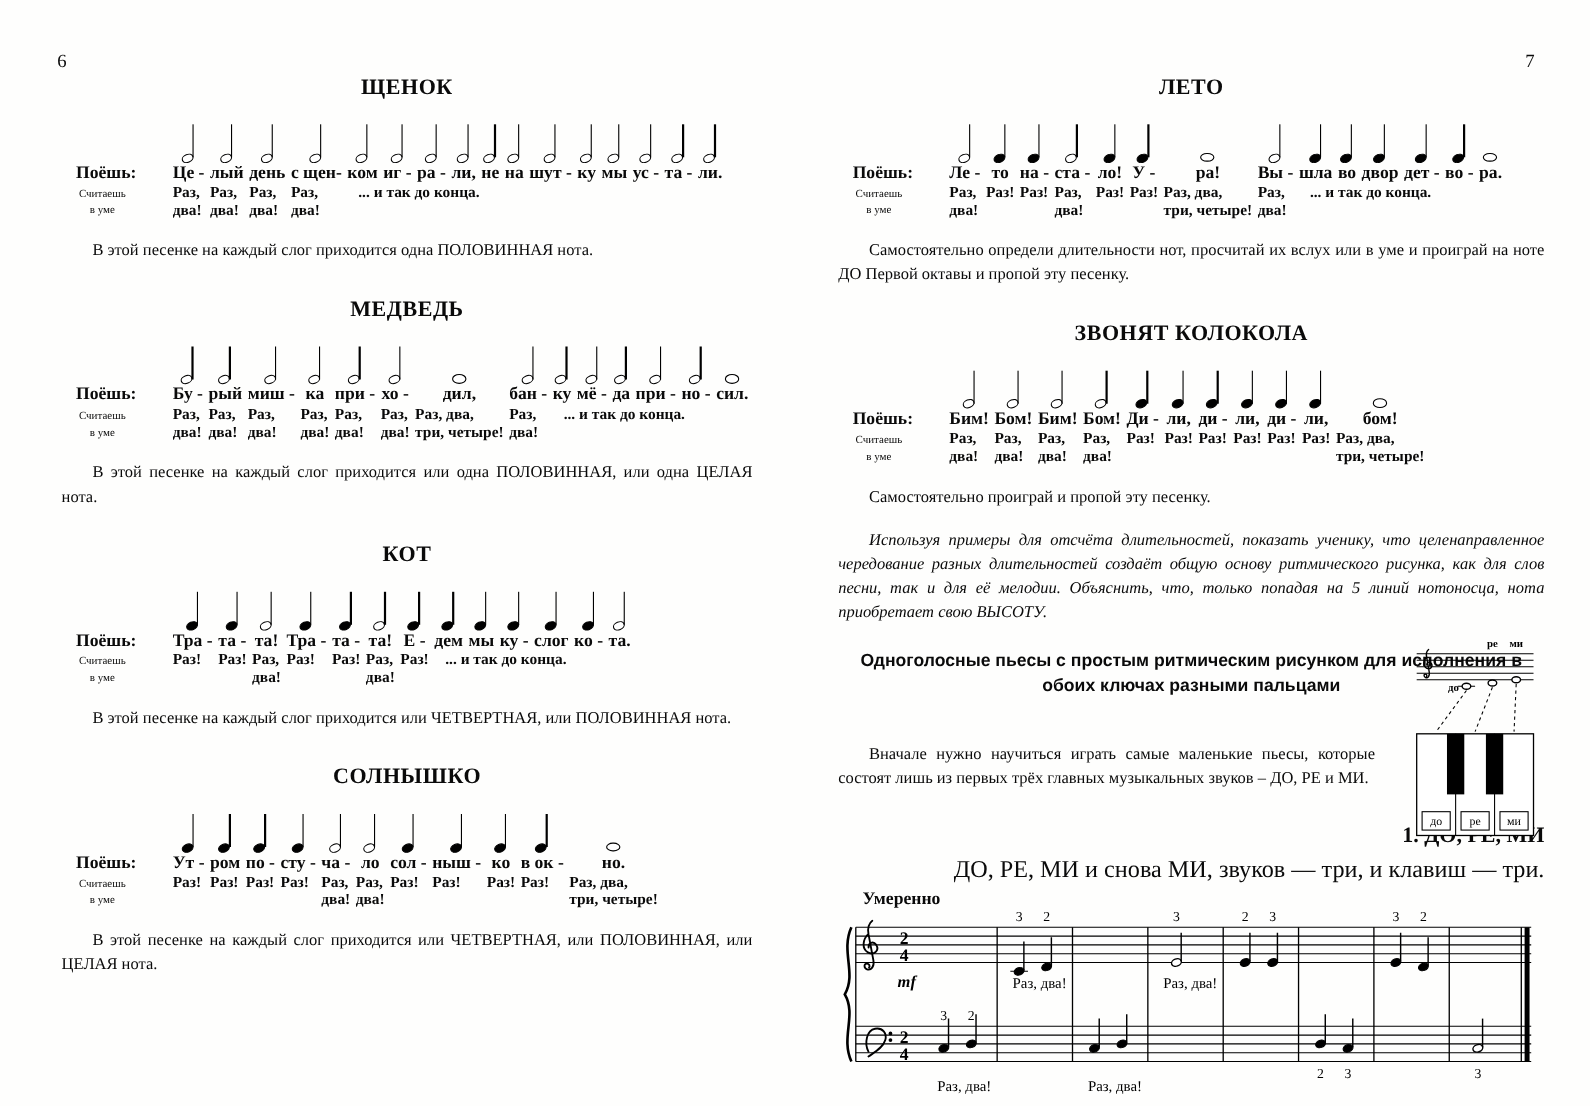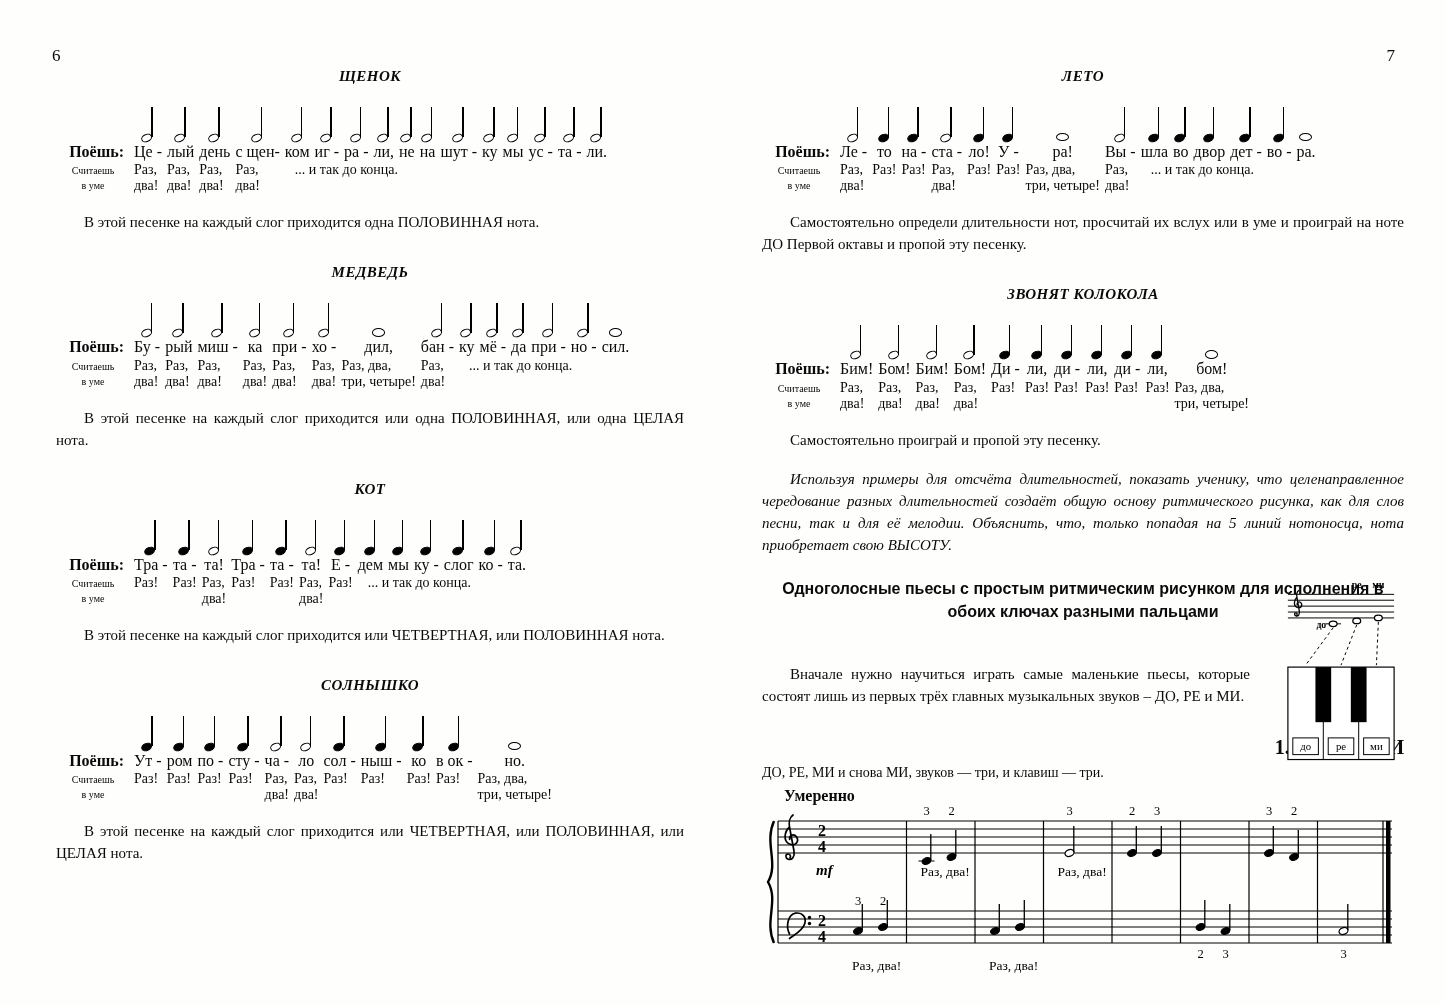--- a/index.html
+++ b/index.html
@@ -9,48 +9,48 @@
     background:#fefefd;color:#0a0a0a;
     font-family:"Liberation Serif","DejaVu Serif",serif;
   }
   .pagenum{position:absolute;top:46px;font-size:17px;}
   .pagenum.left{left:52px;}
   .pagenum.right{right:50px;}
   .page{position:absolute;top:38px;}
   .page-left{left:56px;width:628px;}
   .page-right{left:762px;width:642px;}
 
-  .song-title{font-size:15px;font-weight:bold;text-align:center;letter-spacing:.5px;margin:30px 0 18px;font-style:italic;}
+  .song-title{font-size:20px;font-weight:bold;text-align:center;letter-spacing:.5px;margin:30px 0 18px;}
   .para{font-size:15px;line-height:1.45;text-align:justify;text-indent:28px;margin:18px 0;}
   .para.italic{font-style:italic;}
   .section-heading{font-family:"Liberation Sans","DejaVu Sans",sans-serif;font-weight:bold;font-size:16px;line-height:1.4;text-align:center;margin:22px 10px 18px;}
 
-  .song-body{display:flex;align-items:flex-start;margin:6px 0 4px;}
+  .song-body{display:flex;align-items:flex-start;margin:6px 0 4px;gap:23px;}
   .song-labels{flex:0 0 78px;padding-right:4px;}
   .lab-spacer{height:38px;}
   .lab-sing{height:21px;font-weight:bold;font-size:16px;display:flex;align-items:center;justify-content:flex-end;padding-right:6px;}
   .lab-count{height:32px;font-size:10px;line-height:15px;text-align:center;padding-top:1px;}
-  .song-cols{display:flex;column-gap:5px;flex:1 1 auto;}
+  .song-cols{display:flex;column-gap:5px;flex:1 1 auto;font-weight:bold;}
   .song-col{display:flex;flex-direction:column;}
   .cell{display:flex;}
   .note-cell{height:38px;align-items:flex-end;justify-content:center;}
   .syl{height:21px;font-size:16px;white-space:nowrap;align-items:center;justify-content:center;}
   .cnt{height:32px;font-size:14px;line-height:16px;flex-direction:column;align-items:flex-start;position:relative;white-space:nowrap;}
   .tailtext{position:absolute;left:10px;top:0;white-space:nowrap;}
 
   
   .note{position:relative;display:inline-block;width:13px;height:36px;}
   .note .head{position:absolute;left:0;bottom:0;width:11px;height:7.5px;border:1.3px solid #000;border-radius:50%;background:#fff;transform:rotate(-22deg);}
   .note.q .head{background:#000;}
   .note .stem{position:absolute;left:10px;bottom:4px;width:1.4px;height:30px;background:#000;}
   .note.w{width:14px;height:36px;}
   .note.w .whead{position:absolute;left:0;bottom:0;width:13px;height:8.5px;border:1.5px solid #000;border-radius:50%;background:#fff;}
 
   .piece-title{font-size:20px;font-weight:bold;text-align:right;margin:28px 0 6px;}
-  .piece-sub{font-size:14px;text-align:left;margin:0 0 4px;}
+  .piece-sub{font-size:22px;text-align:right;margin:0 0 4px;}
   .tempo{font-weight:bold;font-size:16px;margin:6px 0 0 22px;}
   .intro{width:488px;margin-top:41px;}
   .kbd-wrap{position:absolute;right:2px;top:542px;width:120px;}
 
   
   .sline{stroke:#000;stroke-width:1;}
   .bar{stroke:#000;stroke-width:1.2;}
   .stemline{stroke:#000;stroke-width:1.3;}
   .clef{fill:none;stroke:#000;stroke-width:1.7;stroke-linecap:round;}
   .clefthin{fill:none;stroke:#000;stroke-width:1.3;stroke-linecap:round;}

